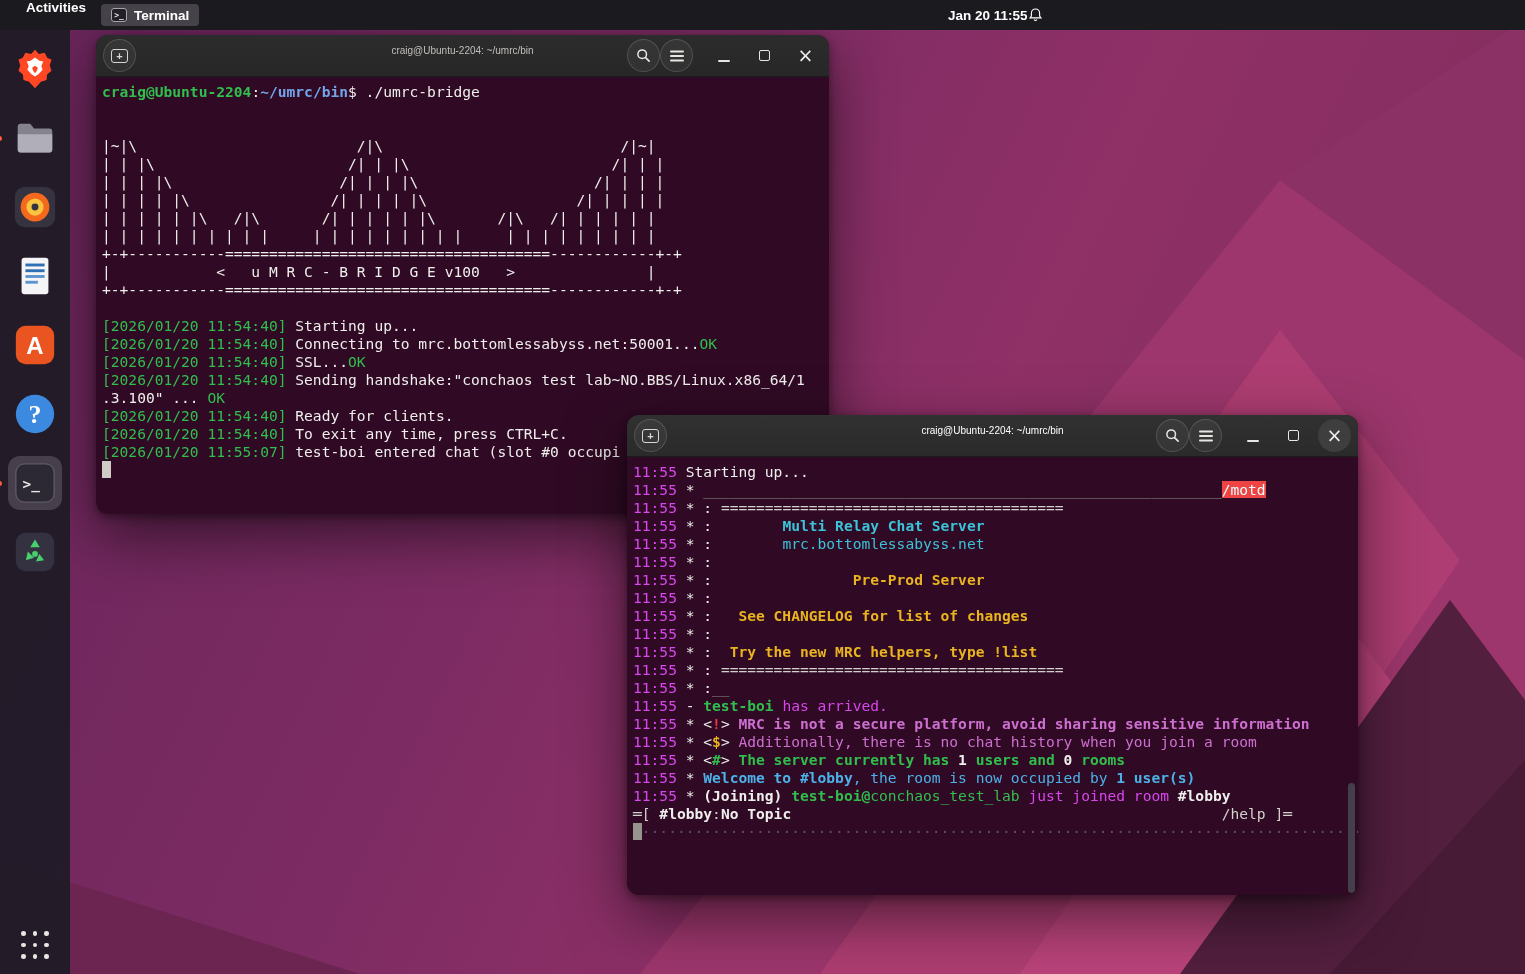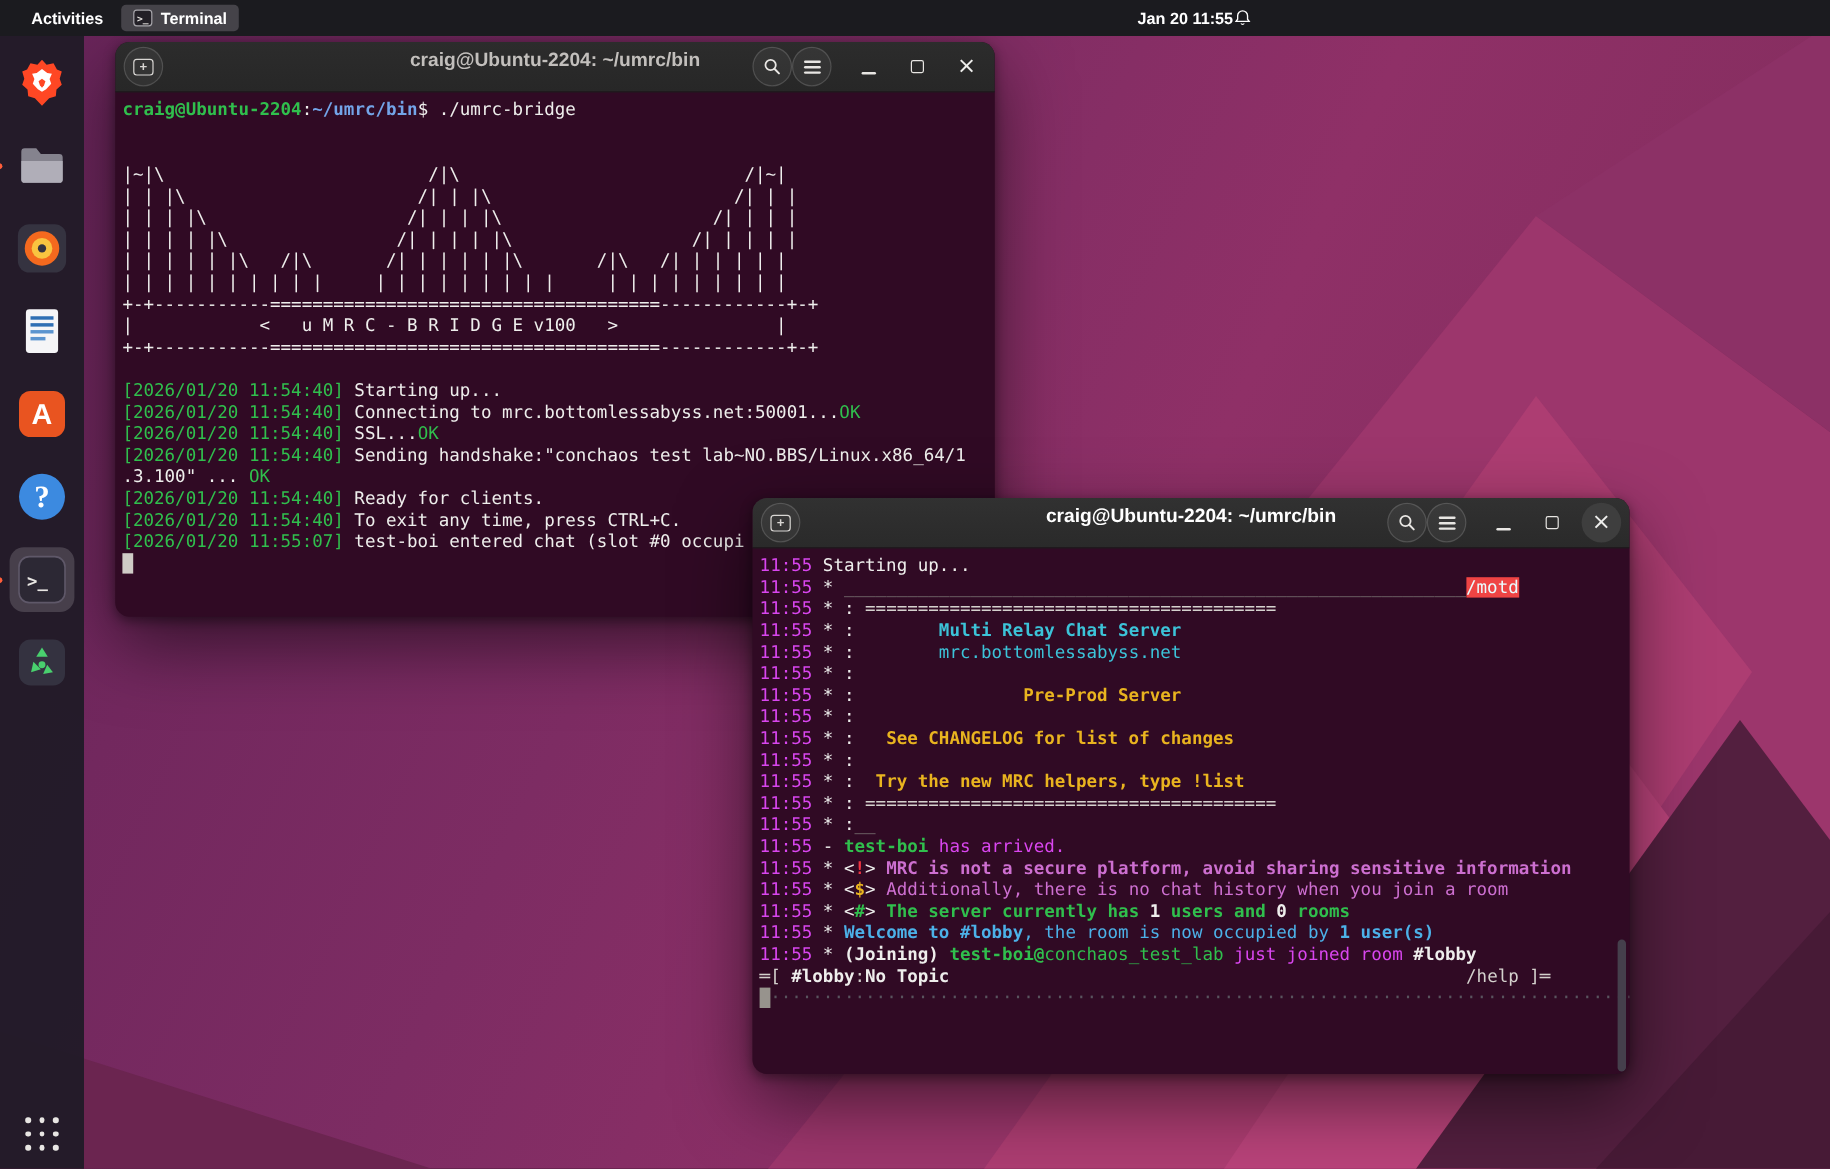--- a/index.html
+++ b/index.html
@@ -2,41 +2,41 @@
 <html><head>
 <meta charset="utf-8">
 <style>
   *{box-sizing:border-box;margin:0;padding:0}
   html,body{width:1525px;height:974px;overflow:hidden;background:#000;font-family:"Liberation Sans",sans-serif}
   .desktop{position:absolute;inset:0;background:linear-gradient(115deg,#672459 0%,#7d2c63 38%,#8f3067 60%,#862e60 80%,#6d2550 100%)}
   .facets{position:absolute;inset:0;width:100%;height:100%}
 
   
   .topbar{position:absolute;left:0;top:0;width:1525px;height:30px;background:#1b1b1f;z-index:60;color:#fff;font-size:13.5px}
-  .activities{position:absolute;left:16px;top:0;height:30px;display:flex;align-items:center;padding:0 10px;font-weight:600}
+  .activities{position:absolute;left:16px;top:0;height:30px;display:flex;padding:0 10px;font-weight:600}
   .taskchip{position:absolute;left:101px;top:4px;height:22px;display:flex;align-items:center;gap:7px;background:#454349;border-radius:4px;padding:0 10px;font-weight:600}
   .chipicon{width:16px;height:14px;background:#232027;border:1px solid #a7a5ab;border-radius:3px;color:#e8e6e3;font:bold 8px "DejaVu Sans Mono",monospace;display:flex;align-items:center;justify-content:center}
   .clock{position:absolute;left:948px;top:0;height:30px;display:flex;align-items:center;gap:0;font-weight:600}
 
   
   .dock{position:absolute;left:0;top:30px;width:70px;height:944px;background:rgba(33,27,40,.96);z-index:55;display:flex;flex-direction:column;align-items:center;padding-top:12px;gap:15px}
   .dock-item{position:relative;width:54px;height:54px;display:flex;align-items:center;justify-content:center;border-radius:12px}
   .dock-item.active{background:rgba(255,255,255,.16)}
   .ic{width:46px;height:46px;display:block}
   .rundot{position:absolute;left:-11px;top:50%;width:5px;height:5px;margin-top:-2px;border-radius:50%;background:#ff5e3a}
   .showapps{position:absolute;bottom:12px;left:50%;transform:translateX(-50%);width:34px;height:34px;display:grid;grid-template-columns:repeat(3,1fr);place-items:center}
   .showapps span{width:4.5px;height:4.5px;border-radius:50%;background:#e8e6e3}
 
   
   .win{position:absolute;border-radius:12px;overflow:hidden;background:#300a24;box-shadow:0 22px 60px rgba(0,0,0,.55),0 3px 10px rgba(0,0,0,.4)}
   #win1{left:96px;top:35px;width:733px;height:479px;z-index:10}
   #win2{left:627px;top:415px;width:731px;height:480px;z-index:20}
   .tbar{position:relative;height:42px;background:linear-gradient(#313131,#2a2a2a);border-bottom:1px solid #1c1c1c;display:flex;align-items:center;padding:0 7px}
   #win1 .tbar{background:linear-gradient(#2c2c2c,#272727)}
-  .ttl{position:absolute;left:50%;top:0;height:31px;transform:translateX(-50%);display:flex;align-items:center;color:#fff;font-weight:700;font-size:16px;white-space:nowrap}
+  .ttl{position:absolute;left:50%;top:0;height:31px;transform:translateX(-50%);display:flex;align-items:center;color:#fff;font-weight:400;font-size:10px;white-space:nowrap}
   #win1 .ttl{color:#c2bfbc}
   .tbtn{width:33px;height:33px;border-radius:50%;display:flex;align-items:center;justify-content:center;flex:none}
   .tbtn.outl{background:rgba(255,255,255,.05);border:1px solid rgba(255,255,255,.14)}
   .tspacer{flex:1}
   .ctrls{display:flex;align-items:center;gap:8px;margin-left:14px}
   .g-min{width:12px;height:2px;background:#e8e6e3;margin-top:11px;border-radius:1px}
   .g-max{width:11px;height:11px;border:1.5px solid #e8e6e3;border-radius:2px}
   .closewrap{background:#3e3e3e}
   .g-close{color:#eeeeec;font-size:19px;line-height:17px;font-family:"DejaVu Sans",sans-serif}
   .g-newtab{position:relative;width:17px;height:14px;display:block}

